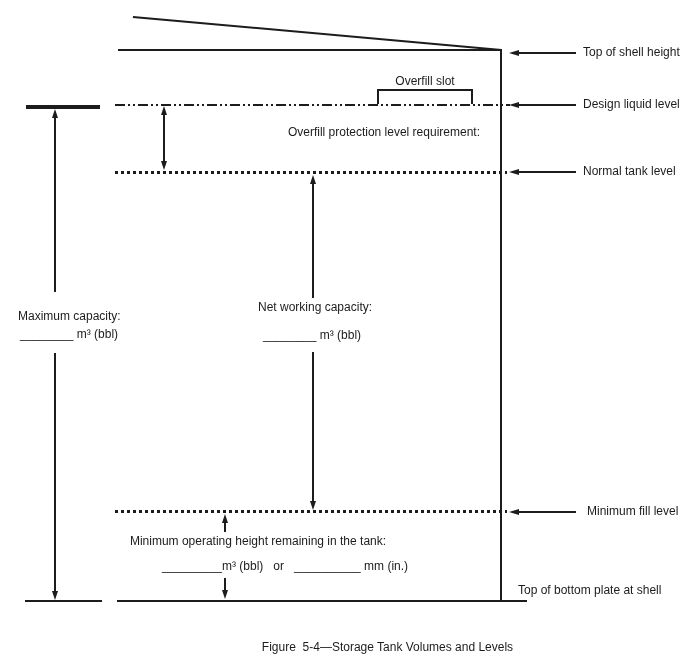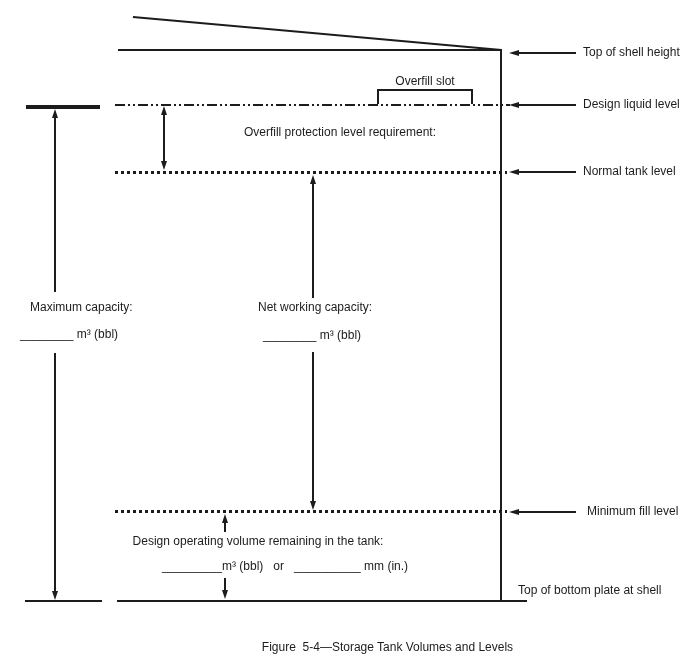--- a/index.html
+++ b/index.html
@@ -45,40 +45,40 @@
   <div class="dotted" style="left:115px;top:171px;width:392px;"></div>
   <div class="dotted" style="left:115px;top:510px;width:392px;"></div>
 
   <div class="hline" style="left:25px;top:600px;width:77px;"></div>
   <div class="hline" style="left:117px;top:600px;width:410px;"></div>
 
   <div class="ah ah-up" style="left:51.5px;top:109px;"></div>
   <div class="shaft-v" style="left:54.3px;top:117px;height:175px;"></div>
   <div class="shaft-v" style="left:54.3px;top:353px;height:239px;"></div>
   <div class="ah ah-down" style="left:51.5px;top:591px;"></div>
-  <div class="txt" style="left:18px;top:301px;margin-left:12px;">Maximum capacity:</div>
+  <div class="txt" style="left:18px;top:310px;">Maximum capacity:</div>
   <div class="txt" style="left:20px;top:328px;">________ m³ (bbl)</div>
 
   <div class="ah ah-up" style="left:160.5px;top:106px;"></div>
   <div class="shaft-v" style="left:163.3px;top:114px;height:48px;"></div>
   <div class="ah ah-down" style="left:160.5px;top:161px;"></div>
-  <div class="txt ctr" style="left:188px;top:126px;width:304px;">Overfill protection level requirement:</div>
+  <div class="txt ctr" style="left:176px;top:126px;width:304px;text-align:right;">Overfill protection level requirement:</div>
 
   <div class="ah ah-up" style="left:309.5px;top:175px;"></div>
   <div class="shaft-v" style="left:312.3px;top:183px;height:115px;"></div>
   <div class="shaft-v" style="left:312.3px;top:352px;height:150px;"></div>
   <div class="ah ah-down" style="left:309.5px;top:501px;"></div>
   <div class="txt" style="left:258px;top:301px;">Net working capacity:</div>
   <div class="txt" style="left:263px;top:329px;">________ m³ (bbl)</div>
 
   <div class="ah ah-up" style="left:221.5px;top:514px;"></div>
   <div class="shaft-v" style="left:224.3px;top:522px;height:10px;"></div>
   <div class="shaft-v" style="left:224.3px;top:578px;height:13px;"></div>
   <div class="ah ah-down" style="left:221.5px;top:590px;"></div>
-  <div class="txt ctr" style="left:108px;top:535px;width:300px;">Design operating volume remaining in the tank:</div>
+  <div class="txt ctr" style="left:108px;top:535px;width:300px;">Minimum operating height remaining in the tank:</div>
   <div class="txt ctr" style="left:130px;top:560px;width:310px;">_________m³ (bbl)   or   __________ mm (in.)</div>
 
   <div class="ah ah-left" style="left:509px;top:49.5px;"></div>
   <div class="shaft-h" style="left:517px;top:52.3px;width:59px;"></div>
   <div class="txt" style="left:583px;top:46px;">Top of shell height</div>
 
   <div class="ah ah-left" style="left:509px;top:101.5px;"></div>
   <div class="shaft-h" style="left:517px;top:104.3px;width:59px;"></div>
   <div class="txt" style="left:583px;top:98px;">Design liquid level</div>
 

